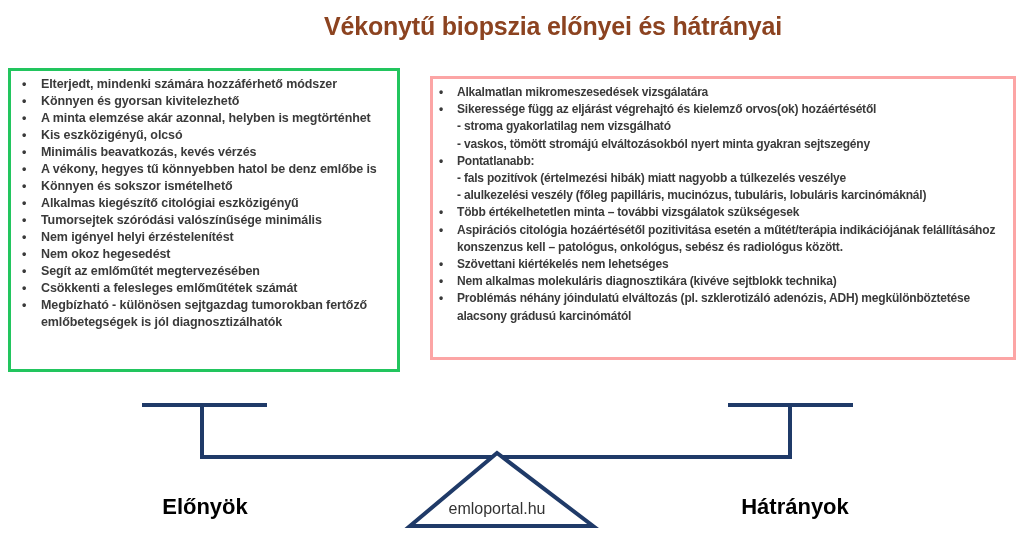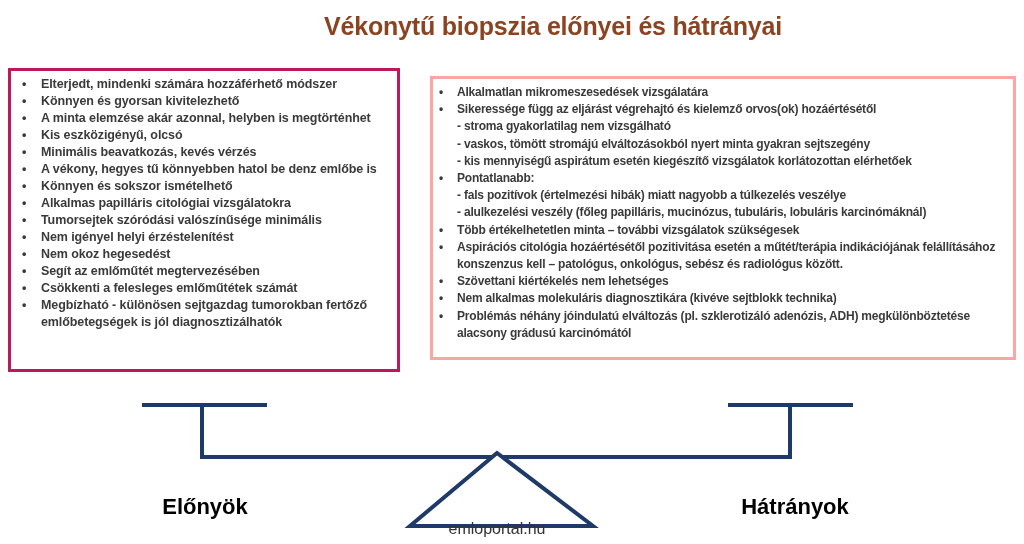--- a/index.html
+++ b/index.html
@@ -31,21 +31,21 @@
     background: #ffffff;
   }
 
   .box ul { list-style: none; }
 
   .adv-box {
     left: 8px;
     top: 68px;
     width: 392px;
     height: 304px;
-    border: 3px solid #be185d;
+    border: 3px solid #22c55e;
     padding: 5px 6px 0 0;
   }
   .adv-box li {
     position: relative;
     padding-left: 30px;
     font-size: 12.5px;
     font-weight: bold;
     color: #3a3a3a;
     line-height: 17px;
     letter-spacing: -0.1px;
@@ -92,21 +92,20 @@
 
   .fulcrum-label {
     position: absolute;
     left: 410px;
     top: 500px;
     width: 174px;
     text-align: center;
     font-size: 16px;
     font-weight: normal;
     color: #333333;
-    margin-top: 20px;
   }
 
   .pan-label {
     position: absolute;
     top: 494px;
     font-size: 22px;
     font-weight: bold;
     color: #000000;
     text-align: center;
   }
@@ -122,40 +121,39 @@
 
   <div class="box adv-box">
     <ul>
       <li>Elterjedt, mindenki számára hozzáférhető módszer</li>
       <li>Könnyen és gyorsan kivitelezhető</li>
       <li>A minta elemzése akár azonnal, helyben is megtörténhet</li>
       <li>Kis eszközigényű, olcsó</li>
       <li>Minimális beavatkozás, kevés vérzés</li>
       <li>A vékony, hegyes tű könnyebben hatol be denz emlőbe is</li>
       <li>Könnyen és sokszor ismételhető</li>
-      <li>Alkalmas papilláris citológiai vizsgálatokra</li>
+      <li>Alkalmas kiegészítő citológiai eszközigényű</li>
       <li>Tumorsejtek szóródási valószínűsége minimális</li>
       <li>Nem igényel helyi érzéstelenítést</li>
       <li>Nem okoz hegesedést</li>
       <li>Segít az emlőműtét megtervezésében</li>
       <li>Csökkenti a felesleges emlőműtétek számát</li>
       <li>Megbízható - különösen sejtgazdag tumorokban fertőző emlőbetegségek is jól diagnosztizálhatók</li>
     </ul>
   </div>
 
   <div class="box dis-box">
     <ul>
       <li>
         <span class="main">Alkalmatlan mikromeszesedések vizsgálatára</span>
       </li>
       <li>
         <span class="main">Sikeressége függ az eljárást végrehajtó és kielemző orvos(ok) hozáértésétől</span>
         <span class="sub">- stroma gyakorlatilag nem vizsgálható</span>
         <span class="sub">- vaskos, tömött stromájú elváltozásokból nyert minta gyakran sejtszegény</span>
-        <span class="sub">- kis mennyiségű aspirátum esetén kiegészítő vizsgálatok korlátozottan elérhetőek</span>
       </li>
       <li>
         <span class="main">Pontatlanabb:</span>
         <span class="sub">- fals pozitívok (értelmezési hibák) miatt nagyobb a túlkezelés veszélye</span>
         <span class="sub">- alulkezelési veszély (főleg papilláris, mucinózus, tubuláris, lobuláris karcinómáknál)</span>
       </li>
       <li>
         <span class="main">Több értékelhetetlen minta – további vizsgálatok szükségesek</span>
       </li>
       <li>

